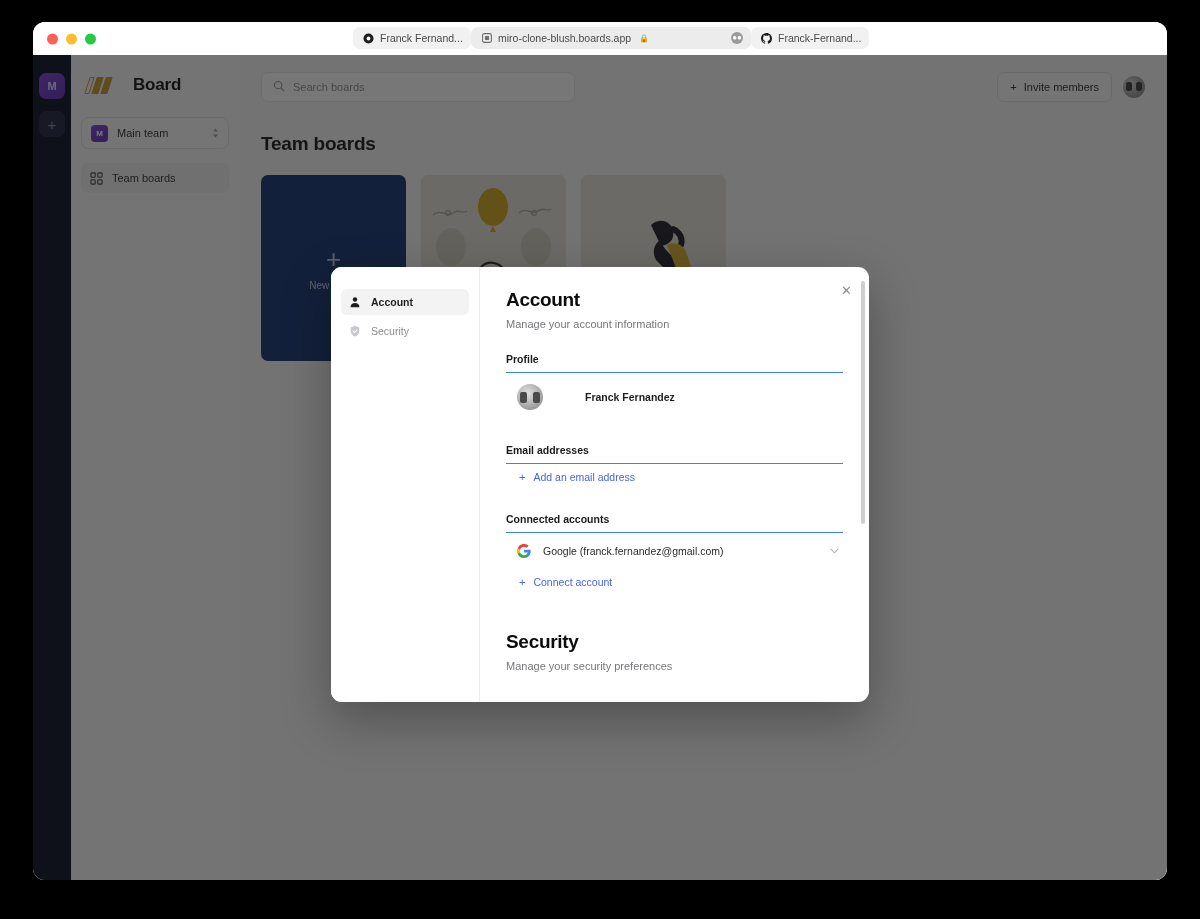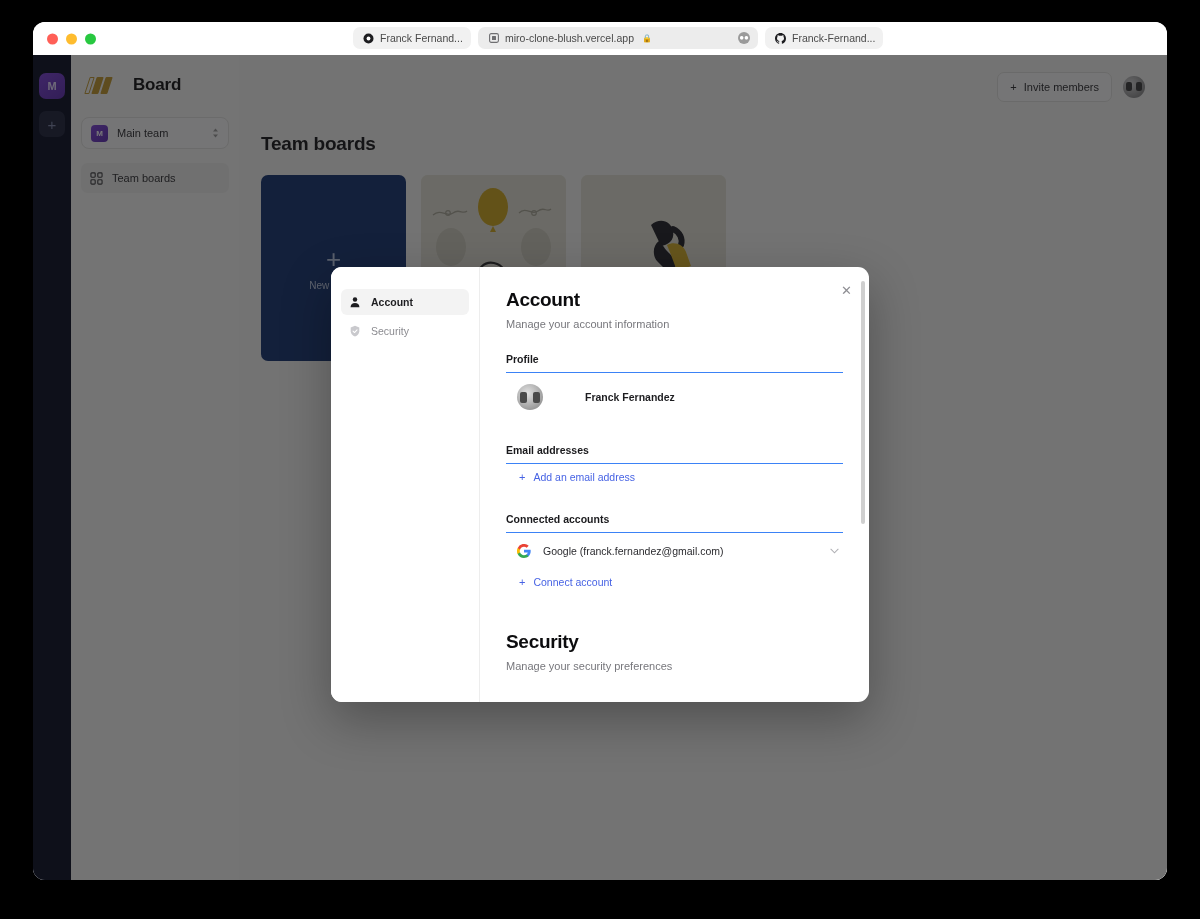--- a/index.html
+++ b/index.html
@@ -31,21 +31,21 @@
     transform: translateY(-50%);
     display: flex; gap: 8px;
   }
   .traffic-dot { width: 11px; height: 11px; border-radius: 50%; }
   .tl-red { background: #ff5f57; }
   .tl-yellow { background: #febc2e; }
   .tl-green { background: #28c840; }
 
   #tabstrip {
     position: absolute; left: 320px; top: 5px;
-    display: flex; align-items: center; gap: 7px;
+    display: flex; align-items: center; 
   }
   .tab {
     height: 22px; border-radius: 7px;
     background: #f1f1f1;
     display: flex; align-items: center;
     padding: 0 10px; gap: 6px;
     font-size: 10.5px; color: #4a4a4a;
     white-space: nowrap;
   }
   .tab-inactive { width: 118px; }
@@ -350,21 +350,21 @@
         <span>Franck Fernand...</span>
       </div>
 
       <div class="tab tab-active">
         <span class="tab-favicon">
           <svg width="10" height="10" viewBox="0 0 10 10">
               <rect x="0.6" y="0.6" width="8.8" height="8.8" rx="1.6" fill="none" stroke="#6f6f72" stroke-width="1.1"></rect>
               <rect x="3" y="3" width="4" height="4" rx="0.6" fill="#6f6f72"></rect>
             </svg>
         </span>
-        <span>miro-clone-blush.vercel.app</span>
+        <span>miro-clone-blush.boards.app</span>
         <span class="lock-glyph">🔒</span>
         <span class="tab-right-icon">
             <span>●●</span>
           </span>
       </div>
 
       <div class="tab tab-inactive">
         <span class="tab-favicon">
           <svg width="11" height="11" viewBox="0 0 16 16">
               <path fill="#1d1d20" d="M8 0C3.58 0 0 3.58 0 8c0 3.54 2.29 6.53 5.47 7.59.4.07.55-.17.55-.38 0-.19-.01-.82-.01-1.49-2.01.37-2.53-.49-2.69-.94-.09-.23-.48-.94-.82-1.13-.28-.15-.68-.52-.01-.53.63-.01 1.08.58 1.23.82.72 1.21 1.87.87 2.33.66.07-.52.28-.87.51-1.07-1.78-.2-3.64-.89-3.64-3.95 0-.87.31-1.59.82-2.15-.08-.2-.36-1.02.08-2.12 0 0 .67-.21 2.2.82a7.4 7.4 0 0 1 2-.27c.68 0 1.36.09 2 .27 1.53-1.04 2.2-.82 2.2-.82.44 1.1.16 1.92.08 2.12.51.56.82 1.27.82 2.15 0 3.07-1.87 3.75-3.65 3.95.29.25.54.73.54 1.48 0 1.07-.01 1.93-.01 2.2 0 .21.15.46.55.38A8.01 8.01 0 0 0 16 8c0-4.42-3.58-8-8-8z"></path>
@@ -412,20 +412,29 @@
               <rect x="8.4" y="8.4" width="4.6" height="4.6" rx="1" fill="none" stroke="#3a3a3d" stroke-width="1.2"></rect>
             </svg>
         </span>
         <span>Team boards</span>
       </div>
 
     </div>
 
     <div id="main-content">
       <div id="topbar">
+        <div id="search-box">
+          <span>
+            <svg width="12" height="12" viewBox="0 0 14 14">
+                <circle cx="6" cy="6" r="4.3" fill="none" stroke="#8e8e92" stroke-width="1.2"></circle>
+                <line x1="9.2" y1="9.2" x2="12.6" y2="12.6" stroke="#8e8e92" stroke-width="1.2" stroke-linecap="round"></line>
+              </svg>
+          </span>
+          <span id="search-placeholder">Search boards</span>
+        </div>
 
         <div id="topbar-right">
           <div id="invite-members-button">
             <span>+</span>
             <span>Invite members</span>
           </div>
           <div id="user-avatar"></div>
         </div>
       </div>
 

